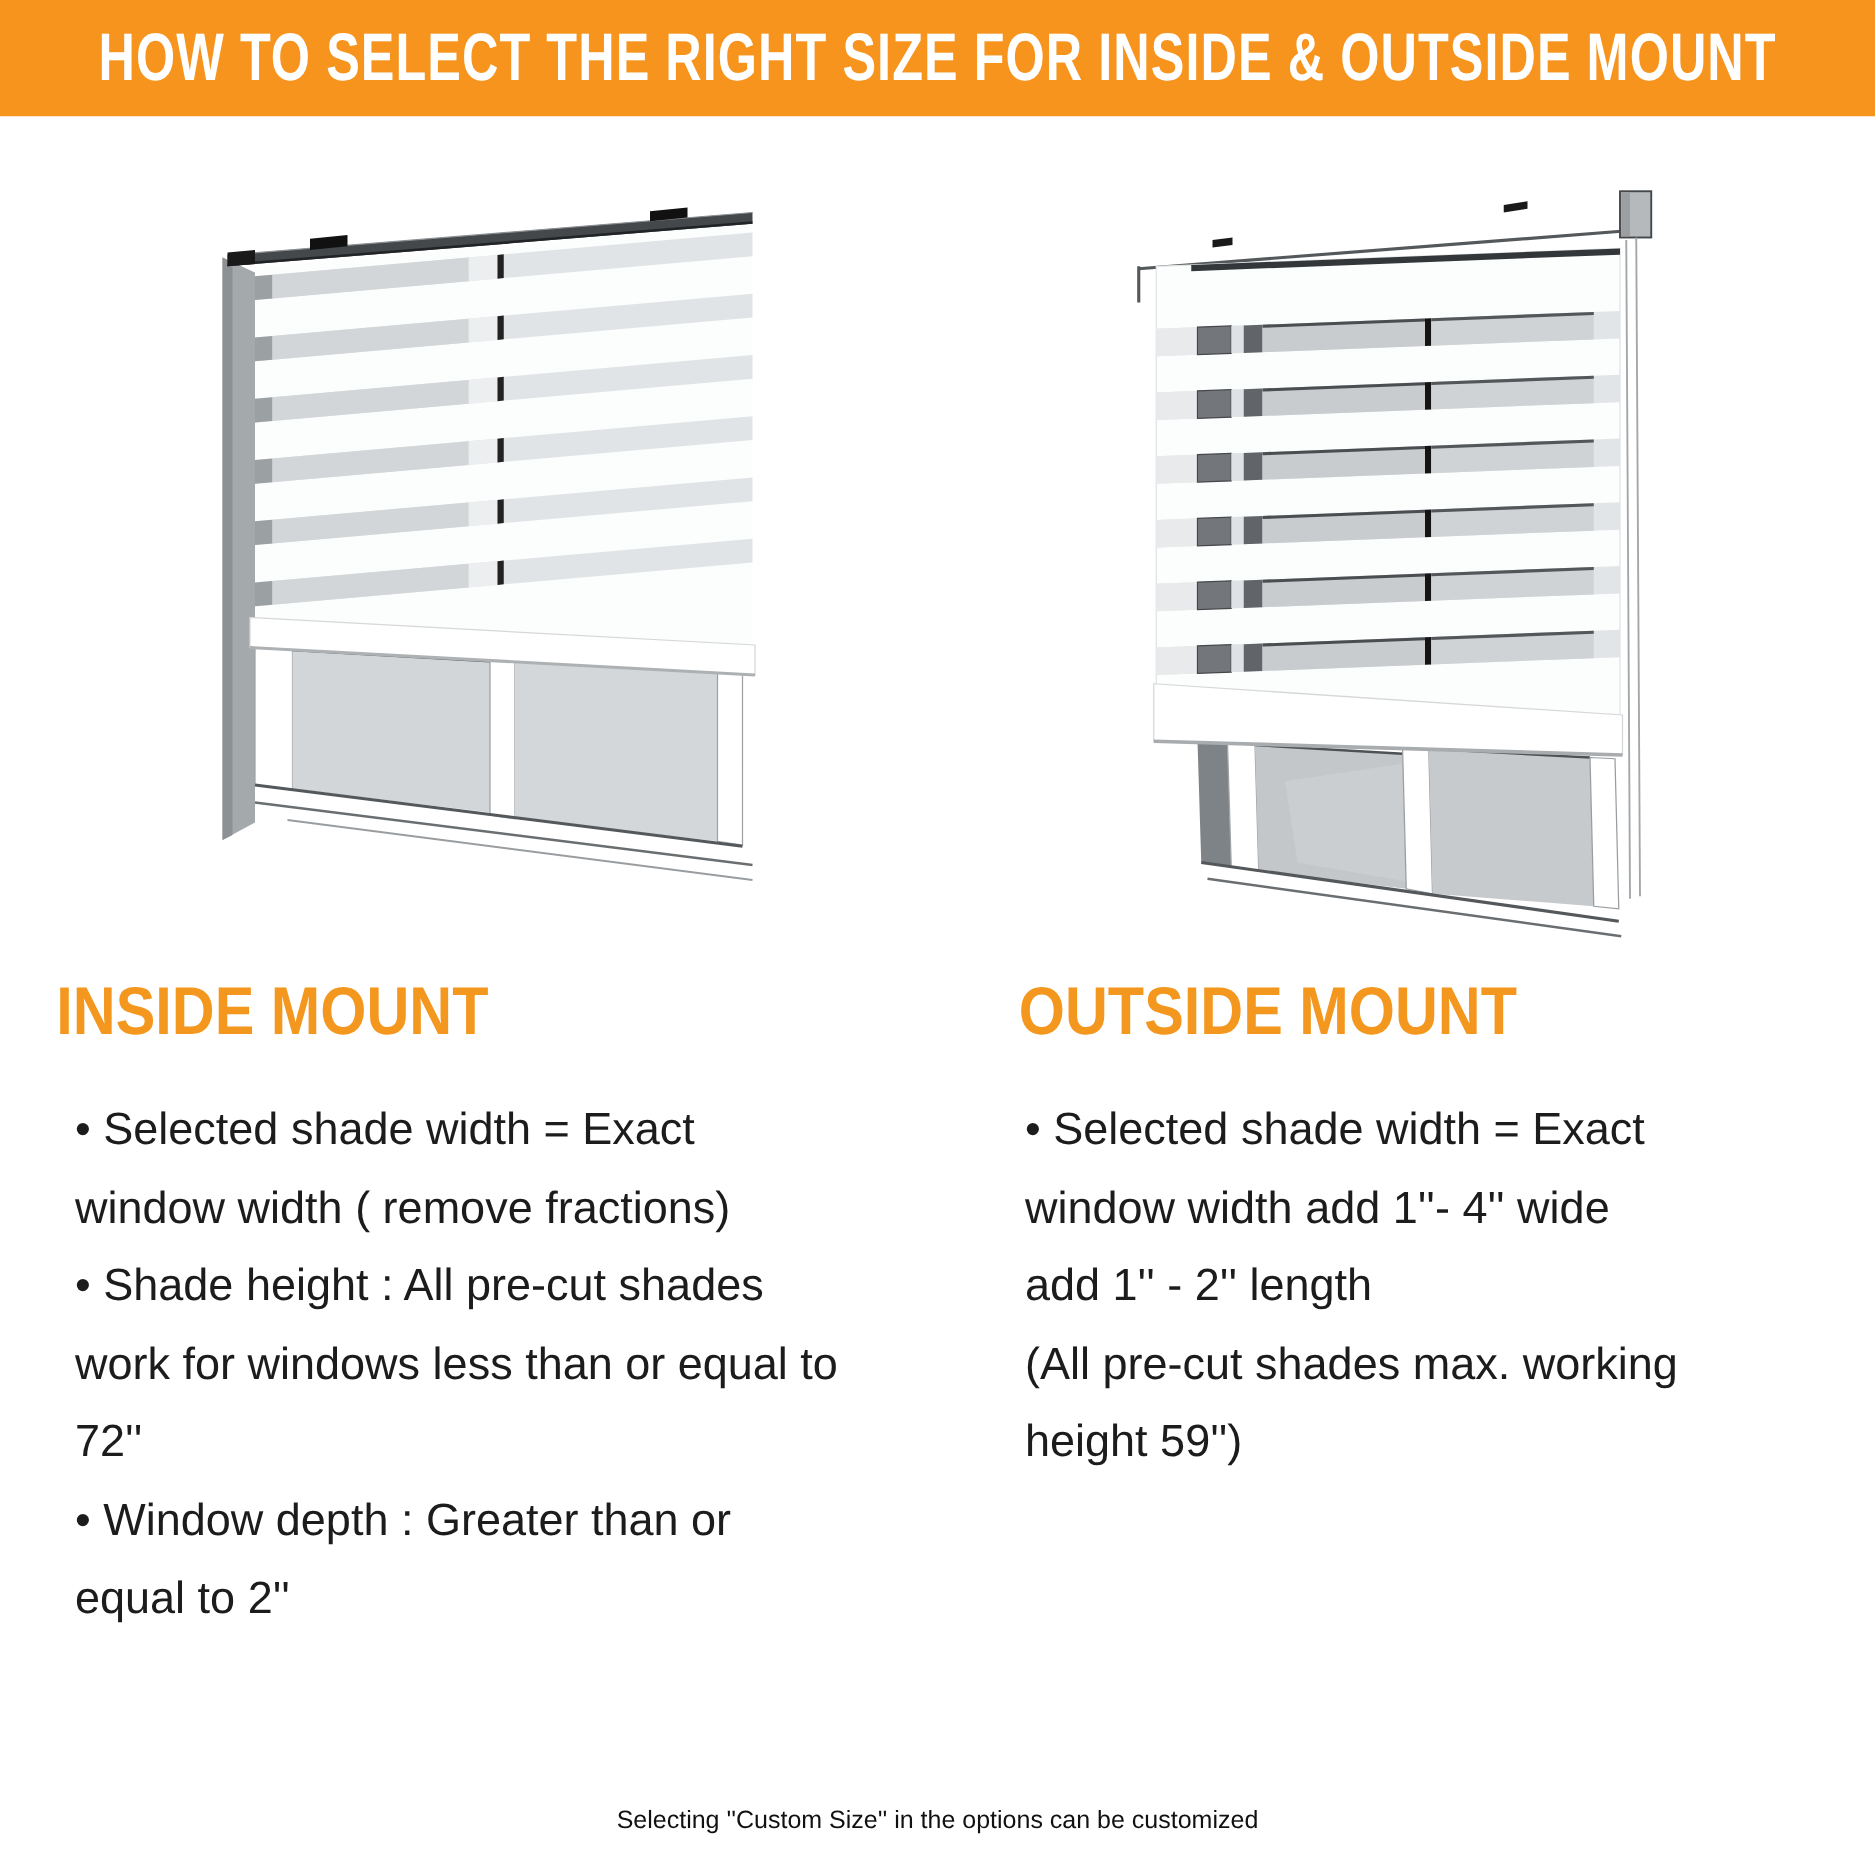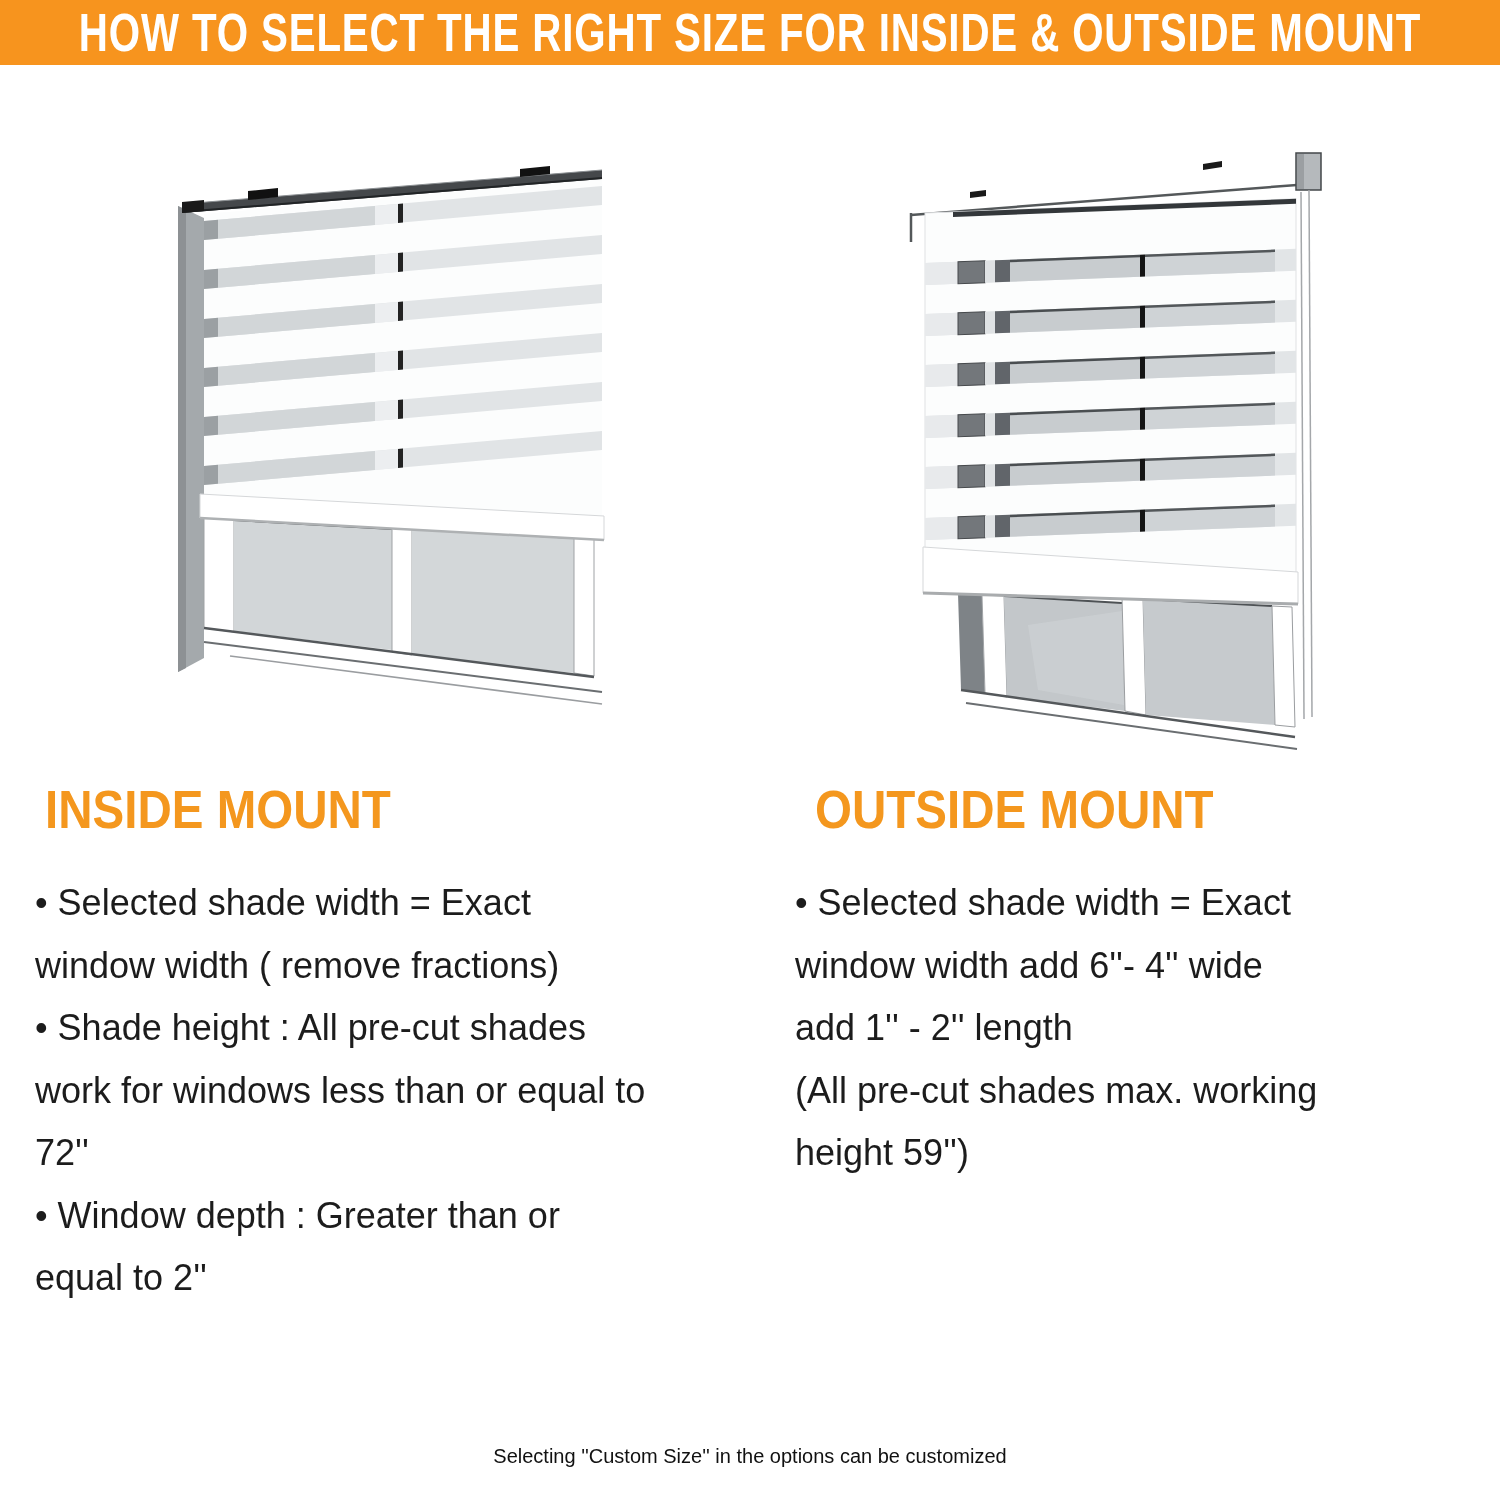--- a/index.html
+++ b/index.html
@@ -1,29 +1,29 @@
 <!DOCTYPE html>
 <html style="--banner_bg: #F7941E; --heading: #F4971E; --body_text: #1C1C1C;"><head>
 <meta charset="utf-8">
 <style>
   html,body{margin:0;padding:0;background:#ffffff;}
   .page{position:relative;width:1500px;height:1487px;background:#ffffff;overflow:hidden;
         font-family:"Liberation Sans", sans-serif;}
-  .banner{position:absolute;left:0;top:0;width:1500px;height:65px;
+  .banner{position:absolute;left:0;top:0;width:1500px;height:93px;
           background:var(--banner_bg,#F7941E);display:flex;align-items:center;justify-content:center;text-align:right;}
   .banner-text{color:#ffffff;font-weight:bold;font-size:48px;letter-spacing:1px;white-space:nowrap;
                display:inline-block;transform:scale(0.84,1.12);transform-origin:center center;}
   .illus{position:absolute;}
   .illus svg{display:block;}
   .mount-heading{position:absolute;top:778px;color:var(--heading,#F4971E);font-weight:bold;
                  font-size:54px;white-space:nowrap;display:inline-block;
                  transform:scale(0.88,1);transform-origin:left center;letter-spacing:0px;}
   .col{position:absolute;top:872px;width:700px;color:var(--body_text,#1C1C1C);
        font-size:36px;line-height:62.5px;}
-  .col .line{height:62.5px;white-space:nowrap;}
+  .col .line{height:62.5px;white-space:nowrap;margin-left:25px;}
   .footer-note{position:absolute;left:0;top:1445px;width:1500px;text-align:center;
                color:#111111;font-size:20px;}
 </style>
 </head>
 <body>
 
 <div class="page">
 
   <div class="banner">
     <span class="banner-text">HOW TO SELECT THE RIGHT SIZE FOR INSIDE &amp; OUTSIDE MOUNT</span>
@@ -200,21 +200,21 @@
     <div class="line">window width ( remove fractions)</div>
     <div class="line">• Shade height : All pre-cut shades</div>
     <div class="line">work for windows less than or equal to</div>
     <div class="line">72''</div>
     <div class="line">• Window depth : Greater than or</div>
     <div class="line">equal to 2''</div>
   </div>
 
   <div class="col" style="left:795px;">
     <div class="line">• Selected shade width = Exact</div>
-    <div class="line">window width add 6''- 4'' wide</div>
+    <div class="line">window width add 1''- 4'' wide</div>
     <div class="line">add 1'' - 2'' length</div>
     <div class="line">(All pre-cut shades max. working</div>
     <div class="line">height 59'')</div>
   </div>
 
   <div class="footer-note">Selecting ''Custom Size'' in the options can be customized</div>
 
 </div>
 
 </body></html>

